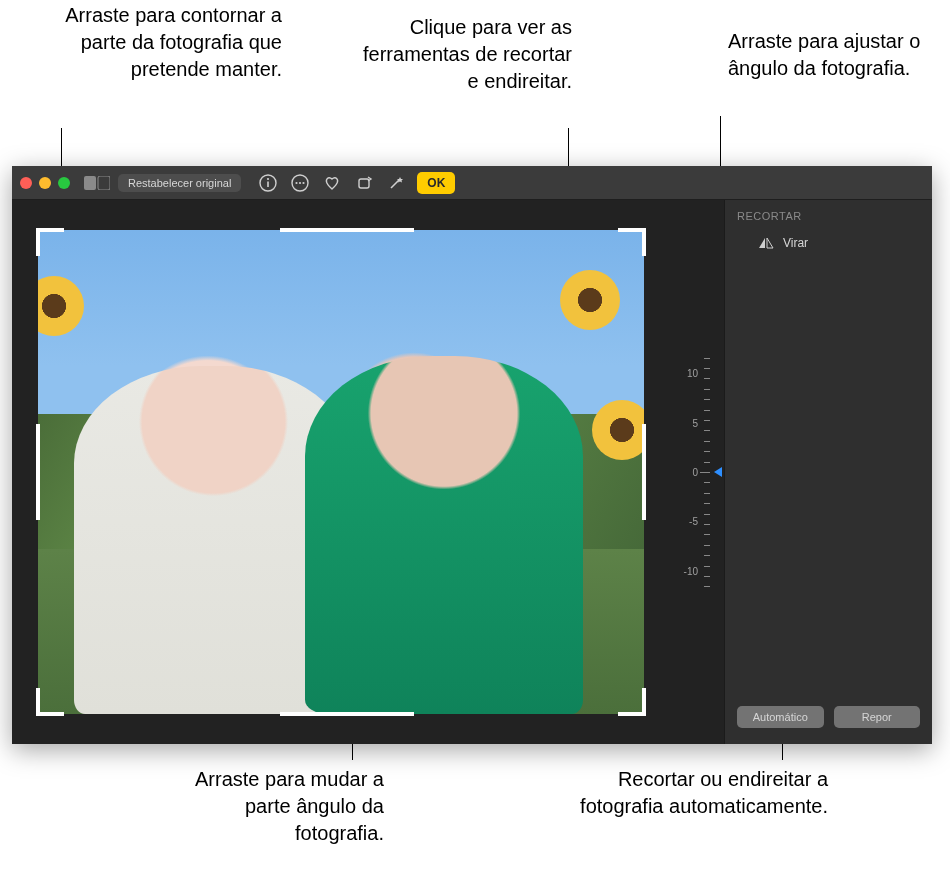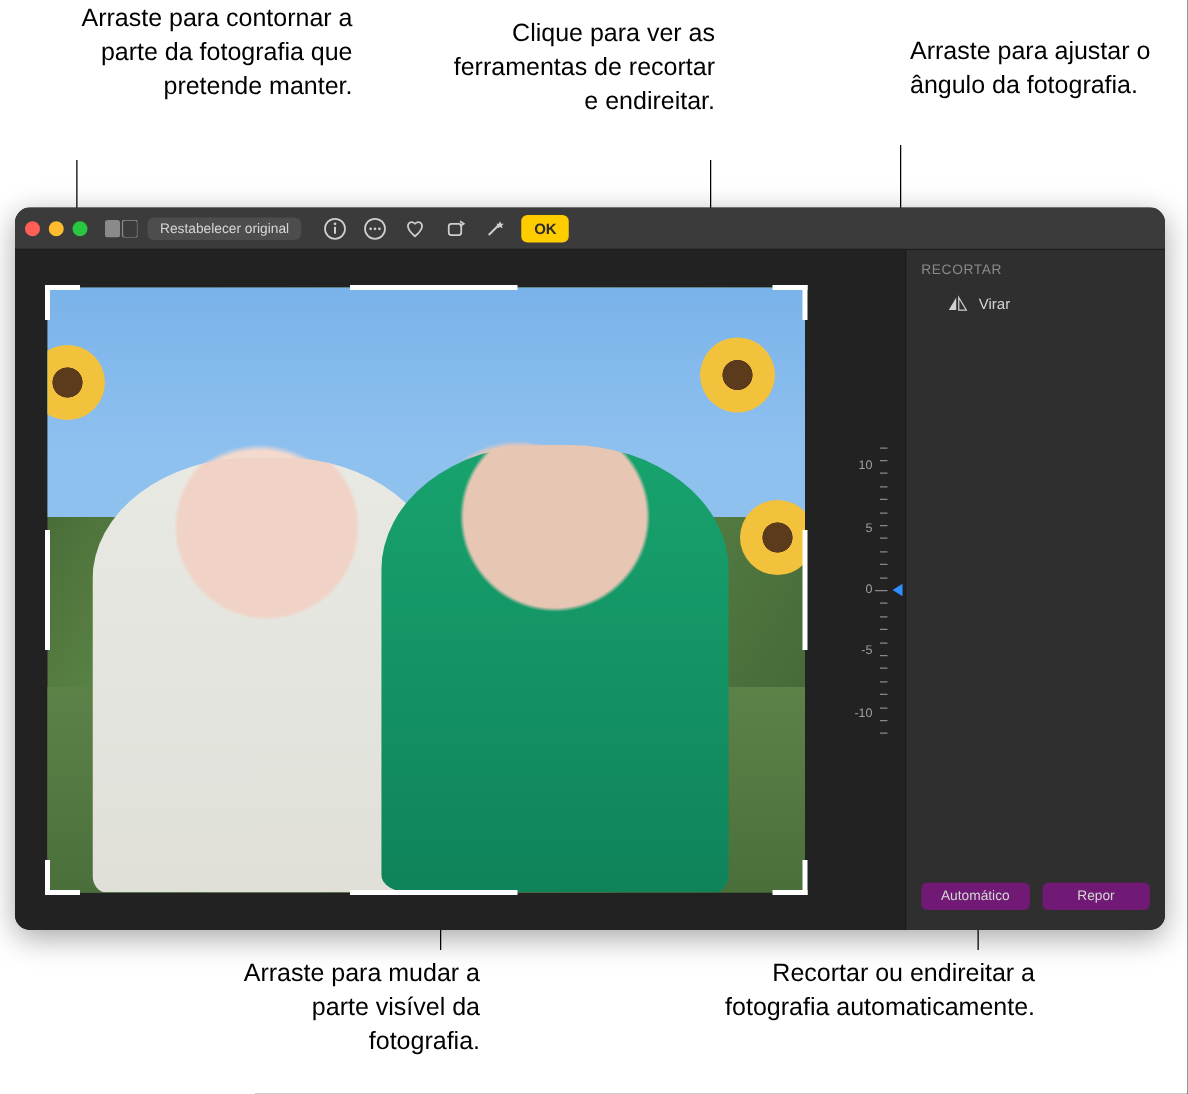--- a/index.html
+++ b/index.html
@@ -23,21 +23,21 @@
     background: #000;
   }
 
   .window {
     position: absolute;
     left: 12px;
     top: 166px;
     width: 920px;
     height: 578px;
     background: #2a2a2a;
-    border-radius: 12px;
+    border-radius: 0;
     overflow: hidden;
     box-shadow: 0 6px 24px rgba(0,0,0,0.35);
   }
 
   .titlebar {
     height: 34px;
     background: #3b3b3b;
     display: flex;
     align-items: center;
     padding: 0 8px;
@@ -173,31 +173,31 @@
     flex-direction: column;
     color: #cfcfcf;
     font-size: 12px;
   }
   .sb-head { color:#8a8a8a; font-size:11px; letter-spacing:0.5px; margin-bottom:8px; }
   .sb-item { display:flex; align-items:center; gap:8px; padding:6px 2px; color:#d6d6d6; }
   .sb-item .chev { width:10px; color:#888; }
   .sb-item .ic { width:18px; display:flex; justify-content:center; }
   .sb-footer { margin-top:auto; display:flex; gap:10px; padding:10px 0 6px; }
   .sb-footer button {
-    flex:1; background:#701a75; border:none; color:#d6d6d6;
+    flex:1; background:#737373; border:none; color:#d6d6d6;
     font-size:11px; padding:5px 0; border-radius:5px;
   }
 </style>
 </head>
 <body>
 
 <div class="callout" style="left:46px; top:2px; width:236px;">Arraste para contornar a parte da fotografia que pretende manter.</div>
 <div class="callout" style="left:350px; top:14px; width:222px;">Clique para ver as ferramentas de recortar e endireitar.</div>
 <div class="callout left" style="left:728px; top:28px; width:210px;">Arraste para ajustar o ângulo da fotografia.</div>
-<div class="callout" style="left:170px; top:766px; width:214px;">Arraste para mudar a parte visível da fotografia.</div>
+<div class="callout" style="left:170px; top:766px; width:214px;">Arraste para mudar a parte ângulo da fotografia.</div>
 <div class="callout" style="left:568px; top:766px; width:260px;">Recortar ou endireitar a fotografia automaticamente.</div>
 
 <div class="callout-line" style="left:61px; top:128px; width:1px; height:74px;"></div>
 <div class="callout-line" style="left:568px; top:128px; width:1px; height:42px;"></div>
 <div class="callout-line" style="left:720px; top:116px; width:1px; height:348px;"></div>
 <div class="callout-line" style="left:698px; top:464px; width:22px; height:1px;"></div>
 <div class="callout-line" style="left:352px; top:690px; width:1px; height:70px;"></div>
 <div class="callout-line" style="left:782px; top:722px; width:1px; height:38px;"></div>
 
 <div class="window">

